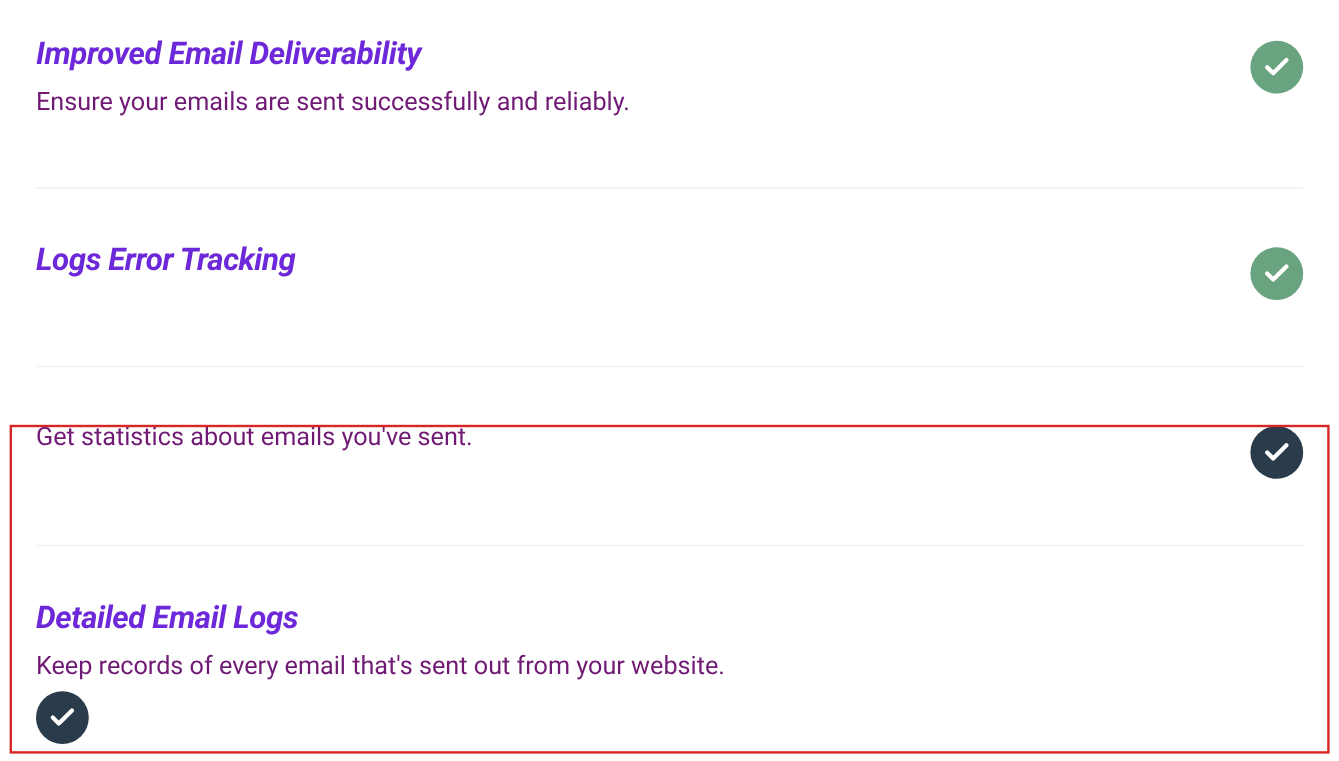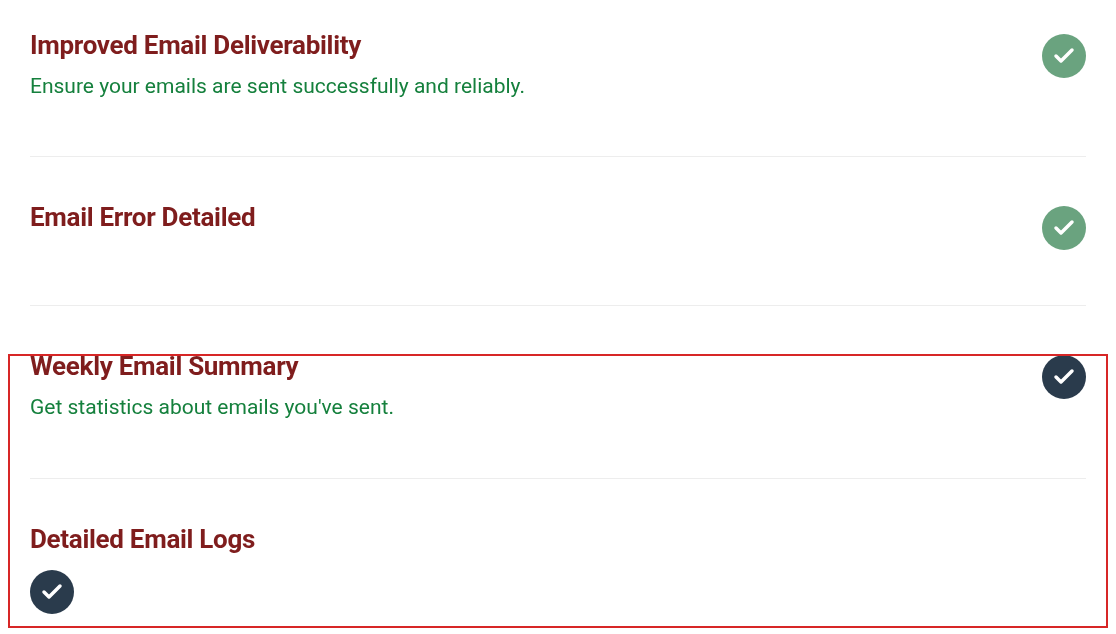--- a/index.html
+++ b/index.html
@@ -30,27 +30,28 @@
       padding-bottom: 0;
       margin-bottom: 0;
       flex-direction: column;
     }
     .feature-text {
       flex: 1;
     }
     .feature-title {
       font-size: 26px;
       font-weight: 700;
-      color: #7f1d1d;
+      color: #6d28d9;
       margin-bottom: 12px;
       letter-spacing: -0.3px;
+      font-style: italic;
     }
     .feature-description {
       font-size: 21px;
-      color: #15803d;
+      color: #701a75;
       line-height: 1.4;
     }
     .check-badge {
       width: 44px;
       height: 44px;
       border-radius: 50%;
       display: flex;
       align-items: center;
       justify-content: center;
       flex-shrink: 0;
@@ -84,44 +85,44 @@
     </div>
     <div class="check-badge check-green">
       <svg viewBox="0 0 24 24" fill="none" stroke="#ffffff" stroke-width="3.5" stroke-linecap="round" stroke-linejoin="round">
         <polyline points="4 12 9 17 20 6"></polyline>
       </svg>
     </div>
   </div>
 
   <div class="feature-row">
     <div class="feature-text">
-      <div class="feature-title">Email Error Detailed</div>
+      <div class="feature-title">Logs Error Tracking</div>
     </div>
     <div class="check-badge check-green">
       <svg viewBox="0 0 24 24" fill="none" stroke="#ffffff" stroke-width="3.5" stroke-linecap="round" stroke-linejoin="round">
         <polyline points="4 12 9 17 20 6"></polyline>
       </svg>
     </div>
   </div>
 
   <div class="feature-row">
     <div class="feature-text">
-      <div class="feature-title">Weekly Email Summary</div>
       <div class="feature-description">Get statistics about emails you've sent.</div>
     </div>
     <div class="check-badge check-dark">
       <svg viewBox="0 0 24 24" fill="none" stroke="#ffffff" stroke-width="3.5" stroke-linecap="round" stroke-linejoin="round">
         <polyline points="4 12 9 17 20 6"></polyline>
       </svg>
     </div>
   </div>
 
   <div class="feature-row">
     <div class="feature-text">
       <div class="feature-title">Detailed Email Logs</div>
+      <div class="feature-description">Keep records of every email that's sent out from your website.</div>
     </div>
     <div class="check-badge check-dark">
       <svg viewBox="0 0 24 24" fill="none" stroke="#ffffff" stroke-width="3.5" stroke-linecap="round" stroke-linejoin="round">
         <polyline points="4 12 9 17 20 6"></polyline>
       </svg>
     </div>
   </div>
 
 </div>
 

